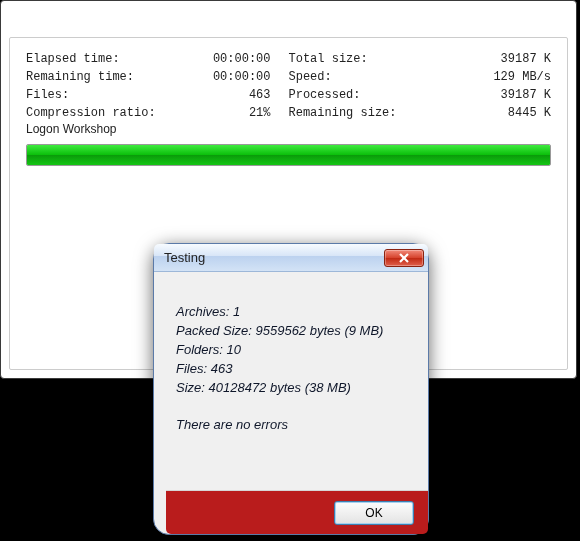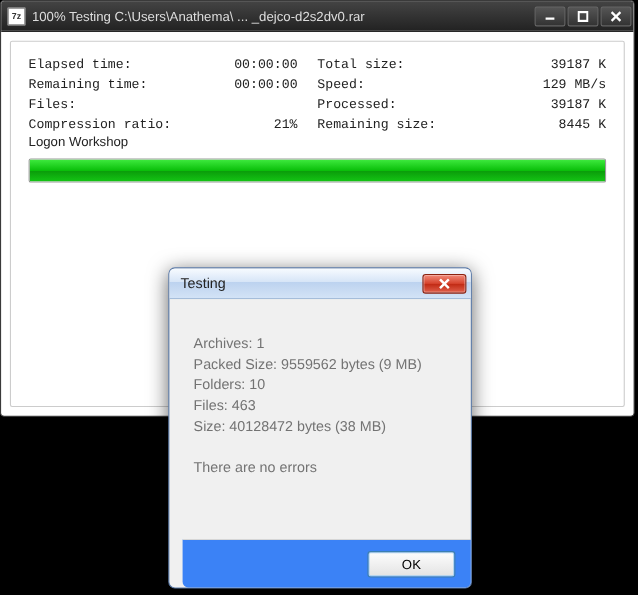--- a/index.html
+++ b/index.html
@@ -89,21 +89,21 @@
     color: #222;
     cursor: pointer;
   }
   .dialog {
     position: absolute;
     left: 153px; top: 243px;
     width: 276px;
     height: 292px;
     background: #f0f0f0;
     border: 1px solid #5b7aa8;
-    border-radius: 6px;
+    border-radius: 16px;
     box-shadow: 0 4px 18px rgba(0,0,0,0.6);
   }
   .dlg-titlebar {
     height: 28px;
     background: linear-gradient(#f7fbff,#d7e5f7 45%,#bcd2ef 46%,#d3e3f6);
     border-bottom: 1px solid #9db7d8;
     border-radius: 5px 5px 0 0;
     display: flex;
     align-items: center;
     padding: 0 4px 0 10px;
@@ -114,30 +114,31 @@
     background: linear-gradient(#f28a7a,#d6442e 48%,#c12a14 52%,#e0604c);
     border: 1px solid #8a2210;
     border-radius: 3px;
     display:flex; align-items:center; justify-content:center;
     box-shadow: inset 0 0 0 1px rgba(255,255,255,0.3);
   }
   .dlg-close svg { stroke:#fff; stroke-width:2.2; }
   .dlg-body {
     padding: 30px 22px 10px 22px;
     font-size: 13px;
-    color: #737373;
+    color: #0f172a;
+    font-style: italic;
   }
   .dlg-line { line-height: 19px; white-space: nowrap; }
   .dlg-msg { margin-top: 18px; }
   .dlg-footer {
     position:absolute;
     left:0; right:0; bottom:0;
     height: 44px;
     border-top: 1px solid #d6d6d6;
-    background: #3b82f6;
+    background: #b91c1c;
     display:flex;
     justify-content:flex-end;
     align-items:center;
     padding-right: 14px;
     border-radius: 0 0 5px 5px;
     margin-left: 12px;
   }
   .ok-btn {
     width: 80px; height: 24px;
     background: linear-gradient(#fdfdfd,#e3e3e3);
@@ -145,56 +146,35 @@
     border-radius: 3px;
     font-size: 12px;
     box-shadow: 0 0 0 1px #a7d0ef inset;
     cursor:pointer;
   }
 </style>
 </head>
 <body>
 
 <div class="main-window">
-  <div class="titlebar">
-    <div class="app-icon">7z</div>
-    <div class="title-text">100% Testing C:\Users\Anathema\ ... _dejco-d2s2dv0.rar</div>
-    <div class="win-controls">
-      <div class="win-btn">
-        <svg width="10" height="10">
-            <line x1="1" y1="7" x2="9" y2="7"></line>
-          </svg>
-      </div>
-      <div class="win-btn">
-        <svg width="10" height="10">
-            <rect x="1" y="1" width="8" height="8"></rect>
-          </svg>
-      </div>
-      <div class="win-btn">
-        <svg width="10" height="10">
-            <line x1="1" y1="1" x2="9" y2="9"></line>
-            <line x1="9" y1="1" x2="1" y2="9"></line>
-          </svg>
-      </div>
-    </div>
-  </div>
 
   <div class="content">
     <div class="stats">
       <div class="stats-col">
         <div class="stat-row">
           <span class="stat-label">Elapsed time:</span>
           <span class="stat-val">00:00:00</span>
         </div>
         <div class="stat-row">
           <span class="stat-label">Remaining time:</span>
           <span class="stat-val">00:00:00</span>
         </div>
         <div class="stat-row">
           <span class="stat-label">Files:</span>
+          <span class="stat-val">463</span>
         </div>
         <div class="stat-row">
           <span class="stat-label">Compression ratio:</span>
           <span class="stat-val">21%</span>
         </div>
       </div>
       <div class="stats-col">
         <div class="stat-row">
           <span class="stat-label">Total size:</span>
           <span class="stat-val">39187 K</span>

